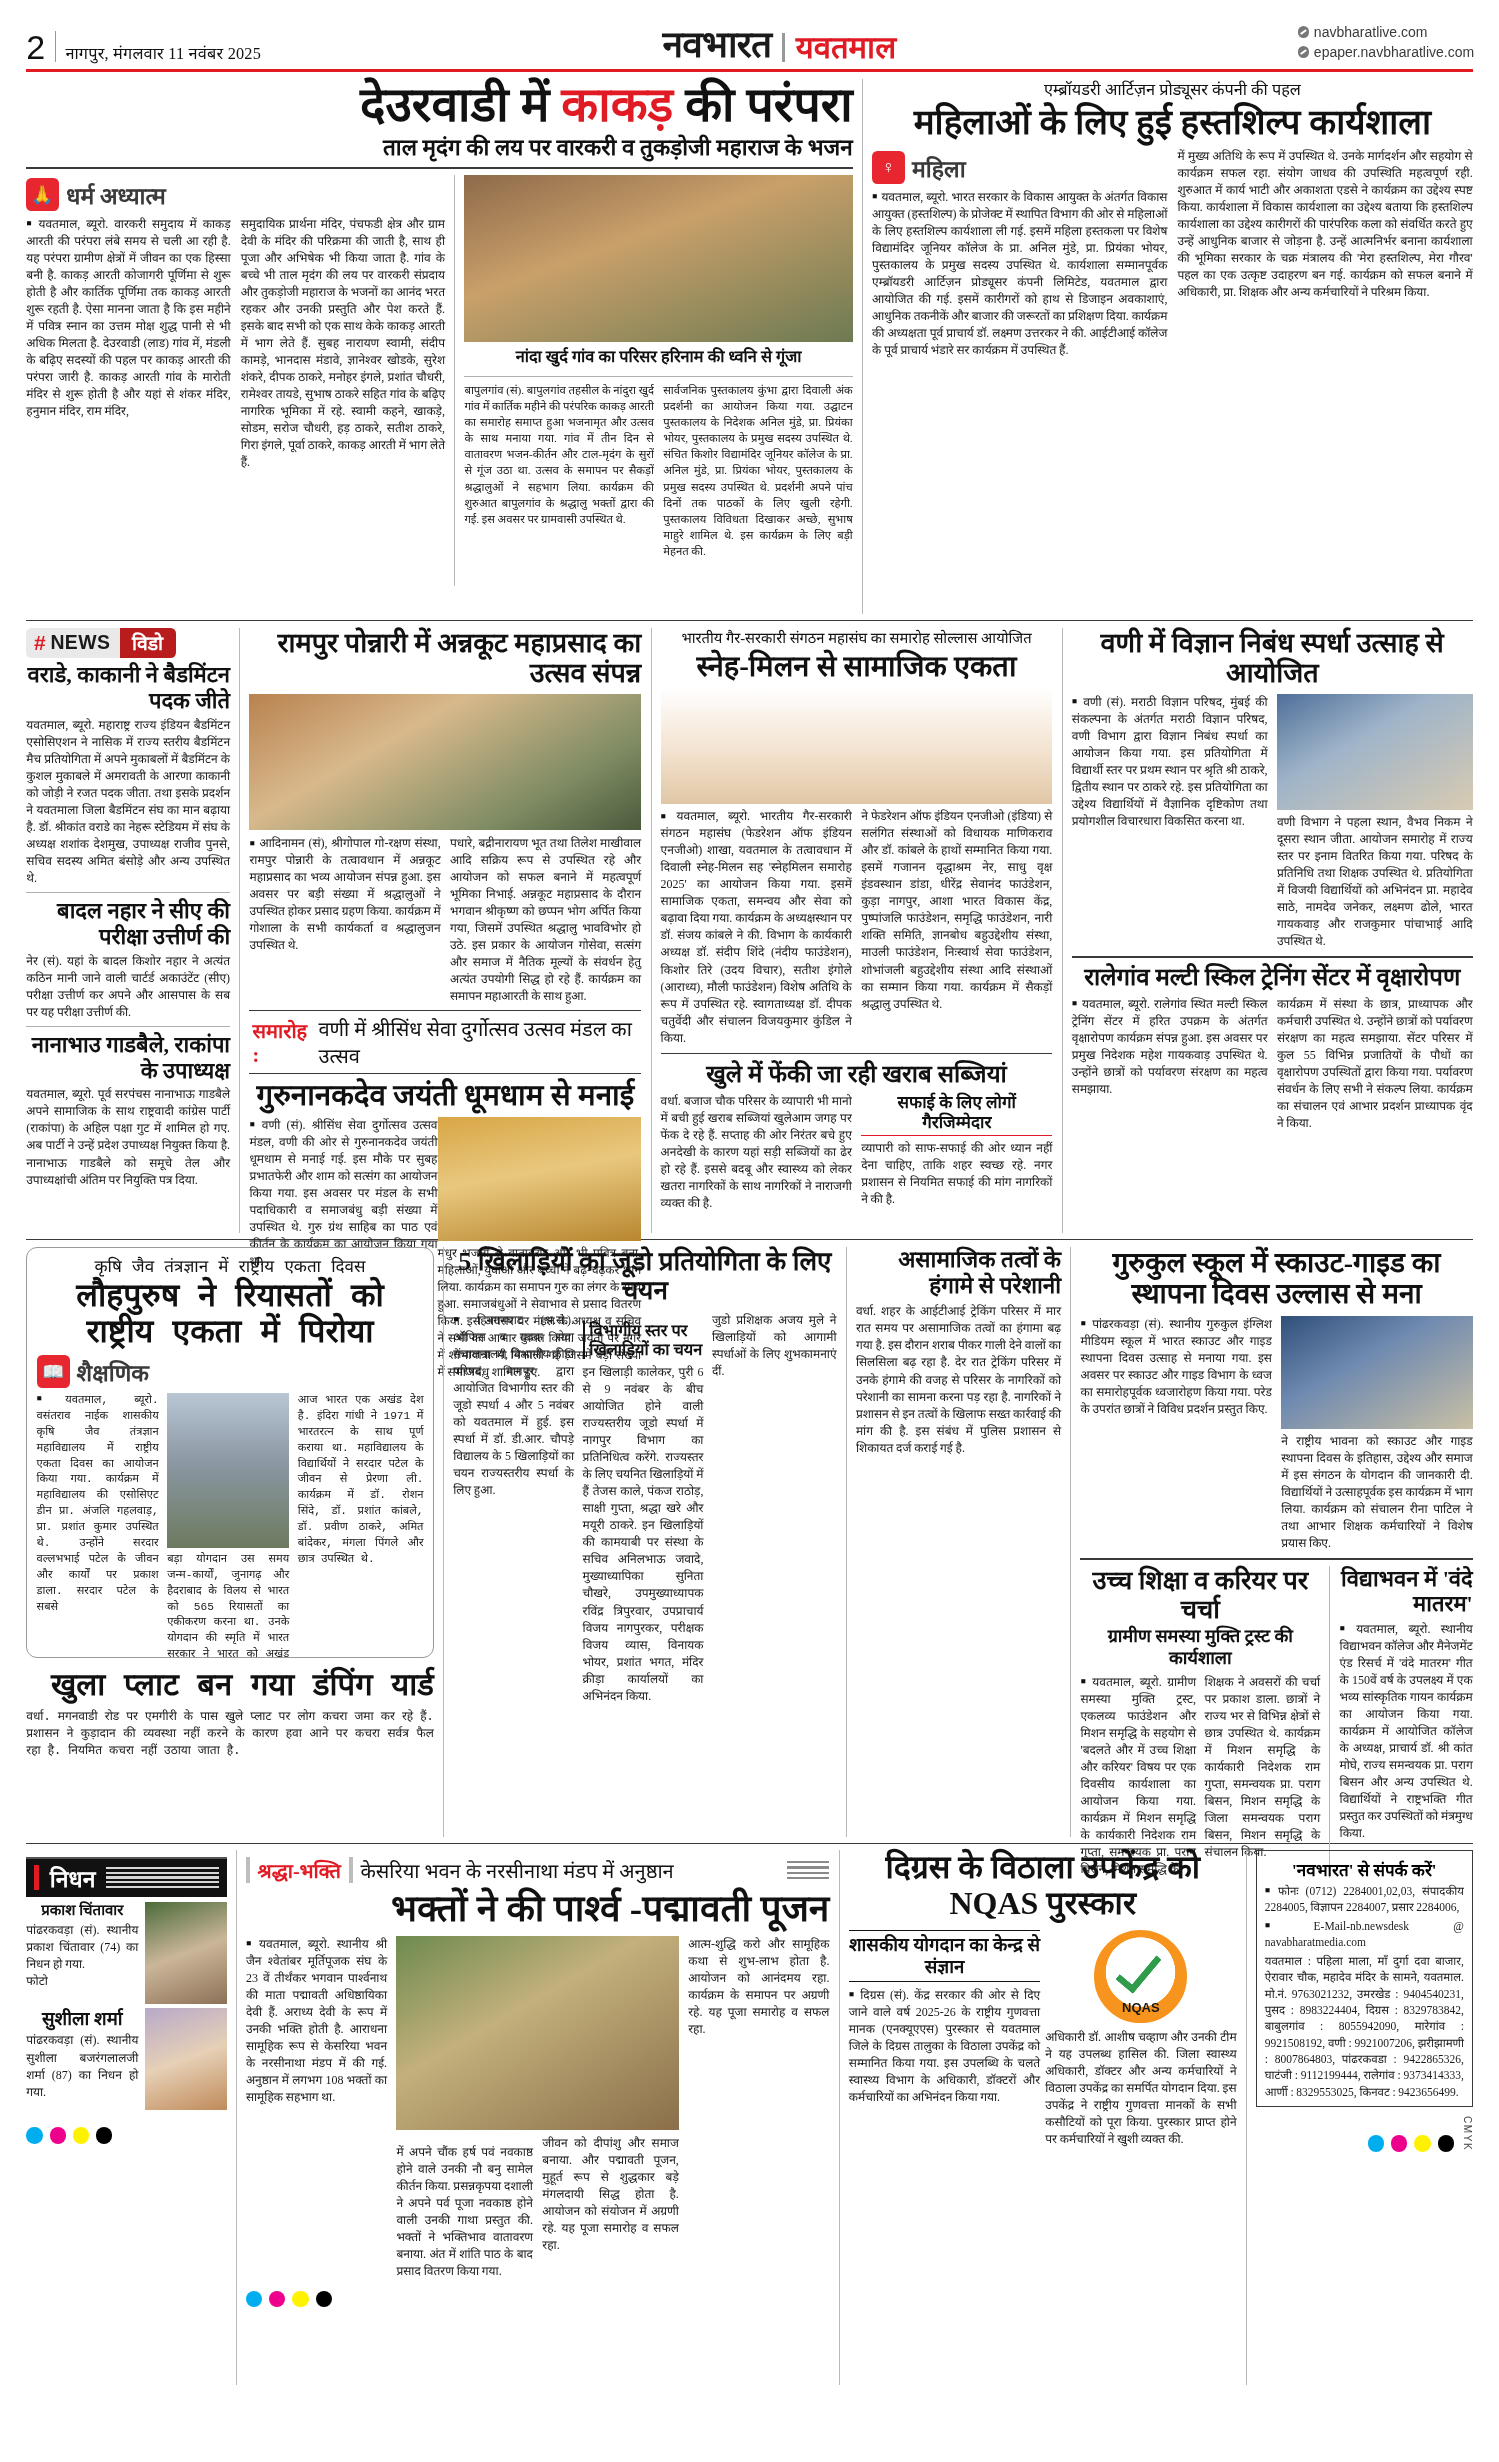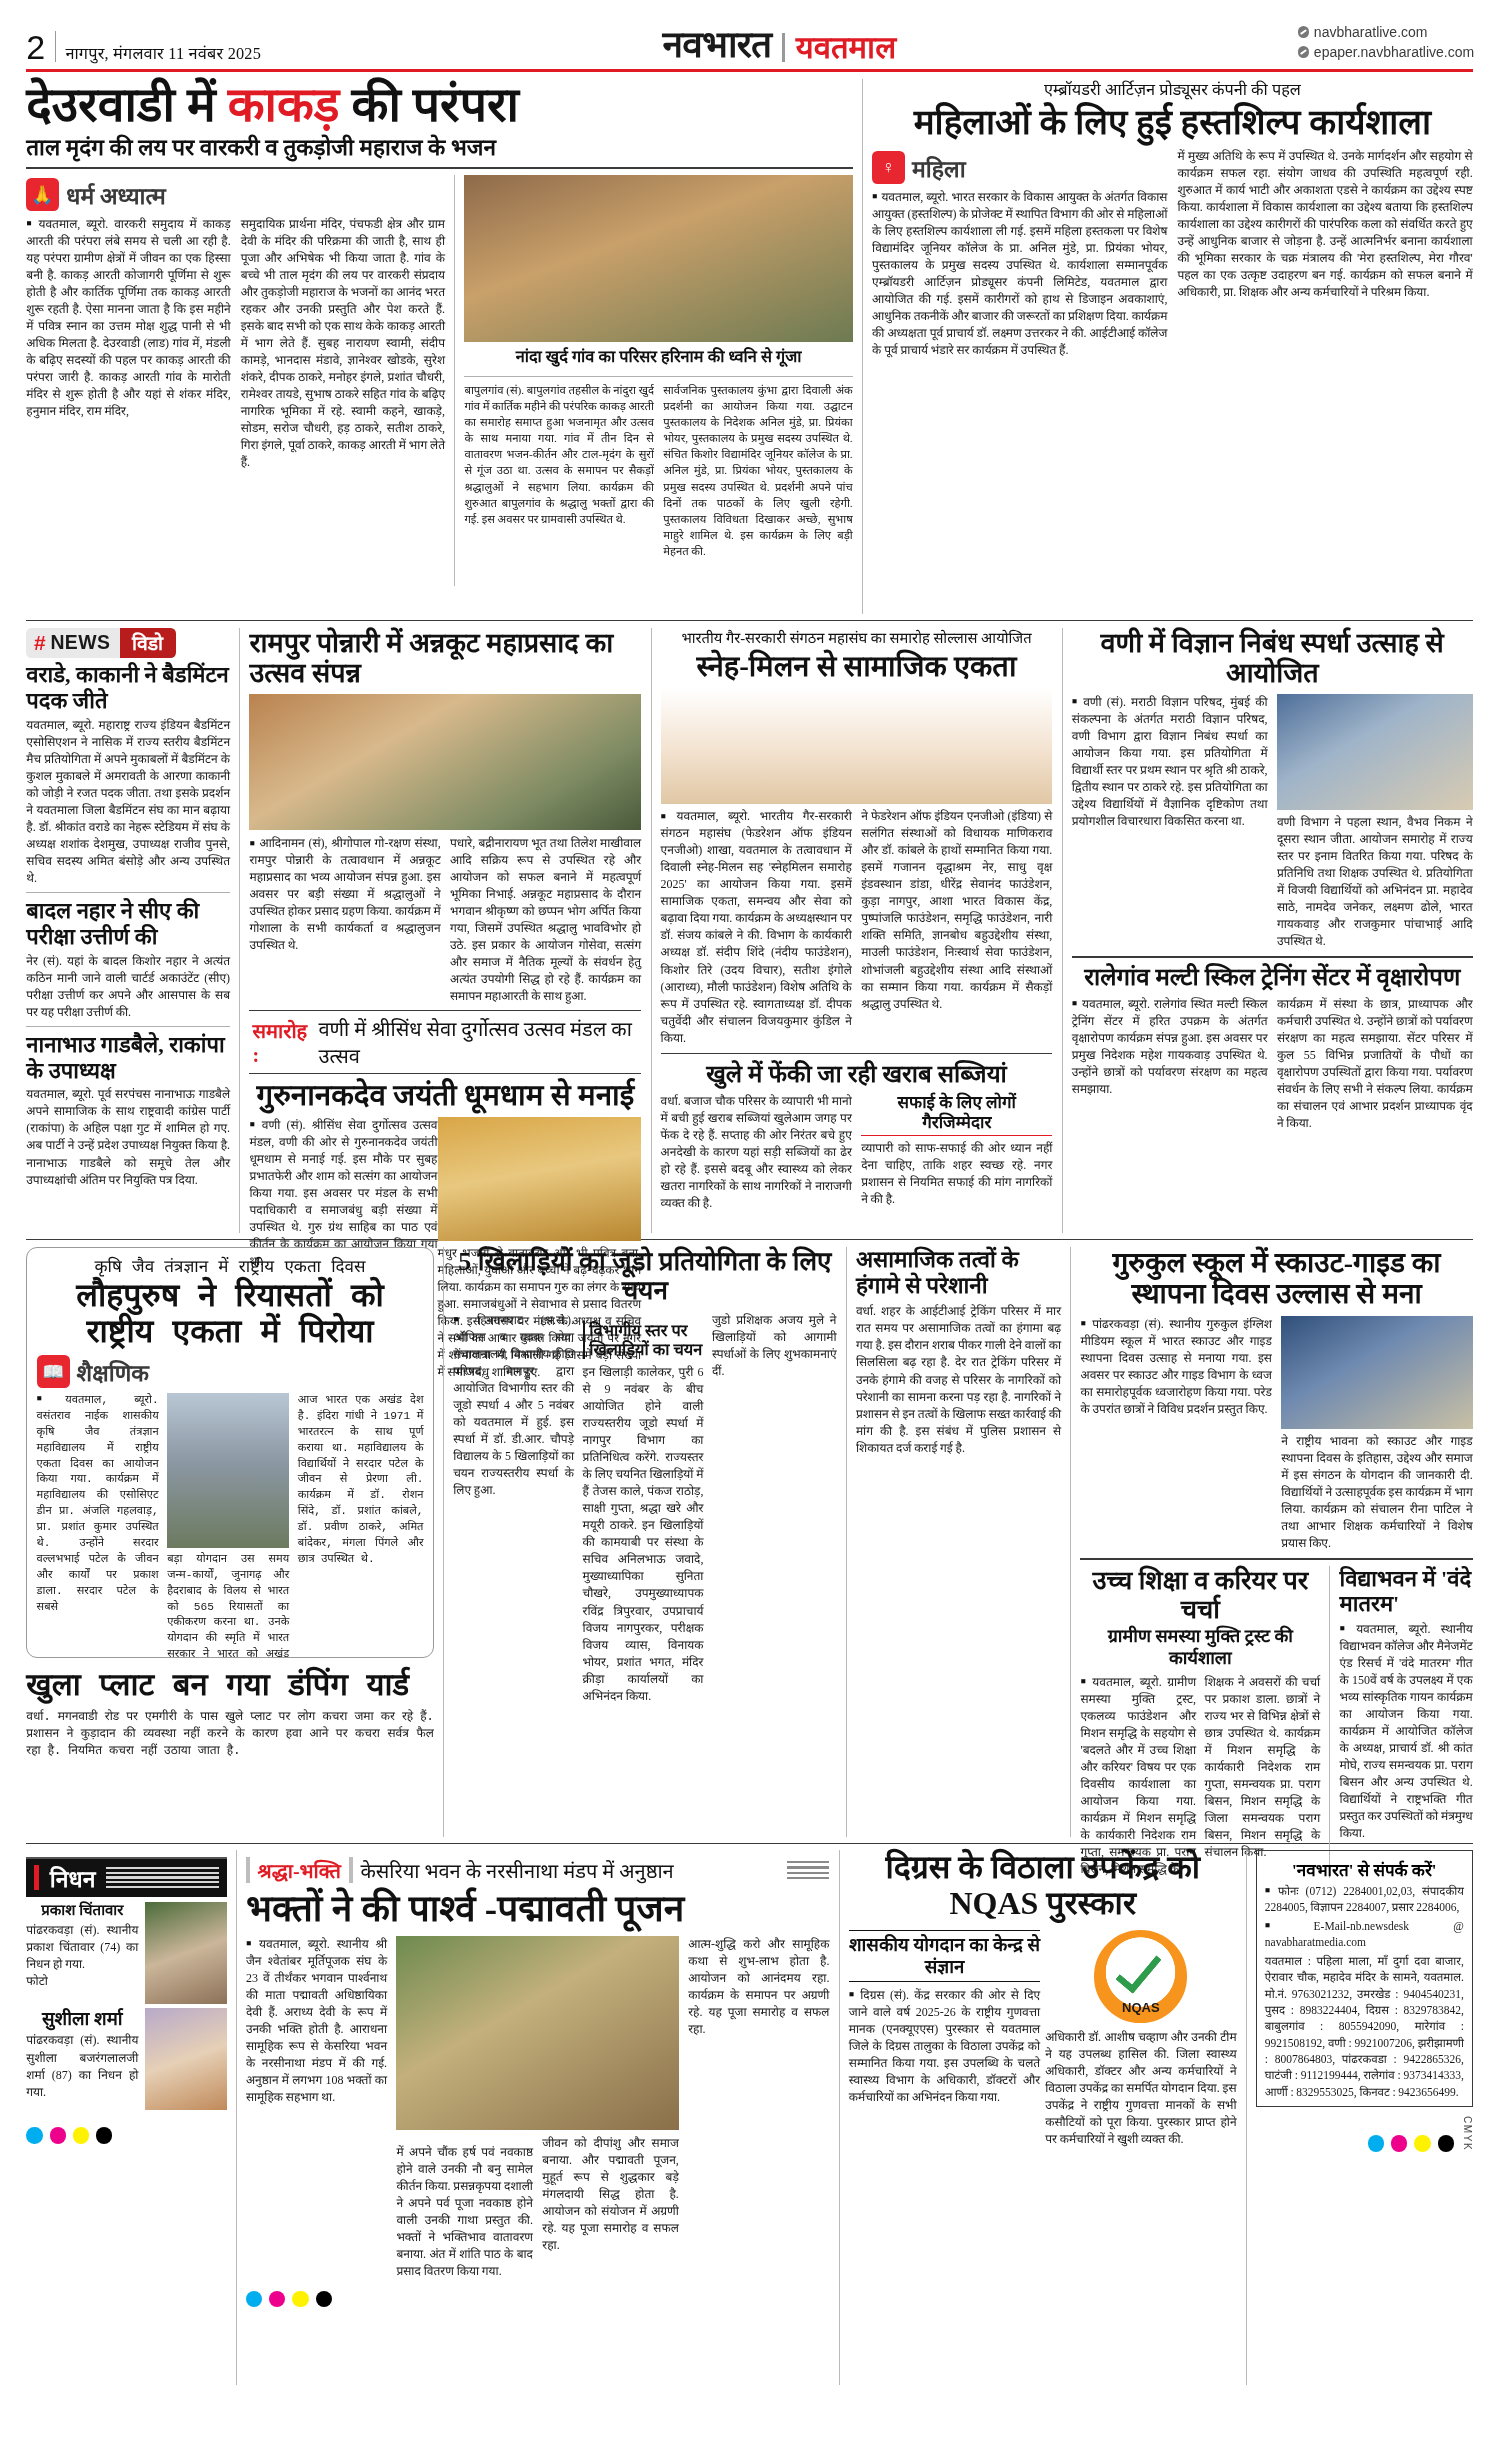--- a/index.html
+++ b/index.html
@@ -66,21 +66,21 @@
   
   .kicker {
     font-size: 16.3px; color: #111; text-align: center; line-height: 1.25;
     padding: 1.6px 0 2.3px;
   }
   .hl-xxl { font-size: 43px; font-weight: 700; line-height: 1.08; color:#111; text-align:center; }
   .hl-xl  { font-size: 33px; font-weight: 700; line-height: 1.12; color:#111; text-align:center; }
   .hl-lg  { font-size: 25.6px; font-weight: 700; line-height: 1.14; color:#111; text-align:center; }
   .hl-md  { font-size: 21px; font-weight: 700; line-height: 1.16; color:#111; text-align:center; }
   .hl-sm  { font-size: 18px; font-weight: 700; line-height: 1.18; color:#111; text-align:center; }
-  .hl-left { text-align: left; }
+  .hl-left { text-align: right; }
   .red { color: #e01b24; }
 
   .body-text {
     font-size: 12px; line-height: 1.42; color: #1a1a1a; text-align: justify;
     hyphens: auto; word-spacing: -0.2px;
   }
   .sq::before {
     content:"\25A0"; font-size: 8.5px; margin-right: 3.9px; vertical-align: 1.6px; color:#111;
   }
 

